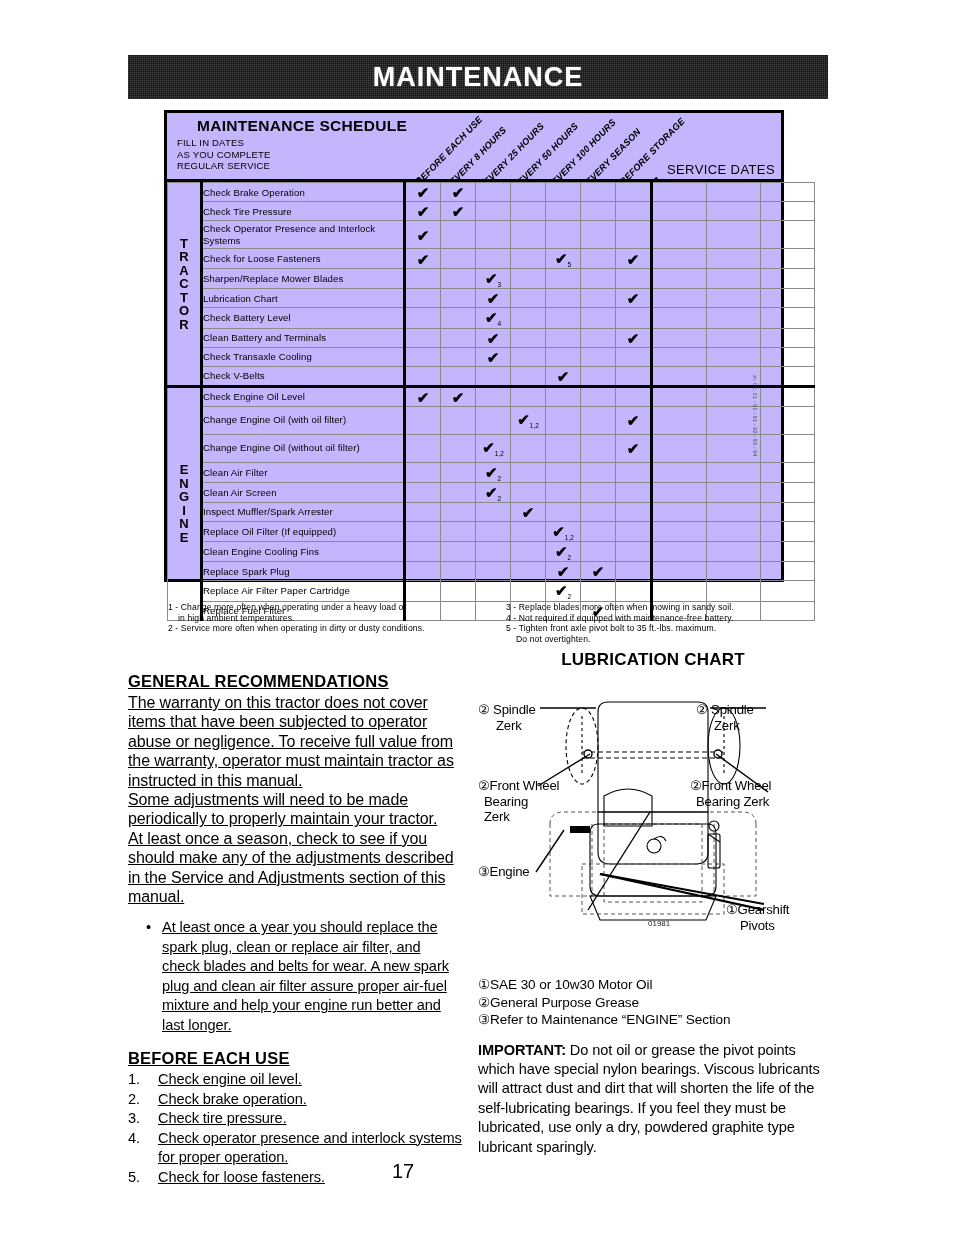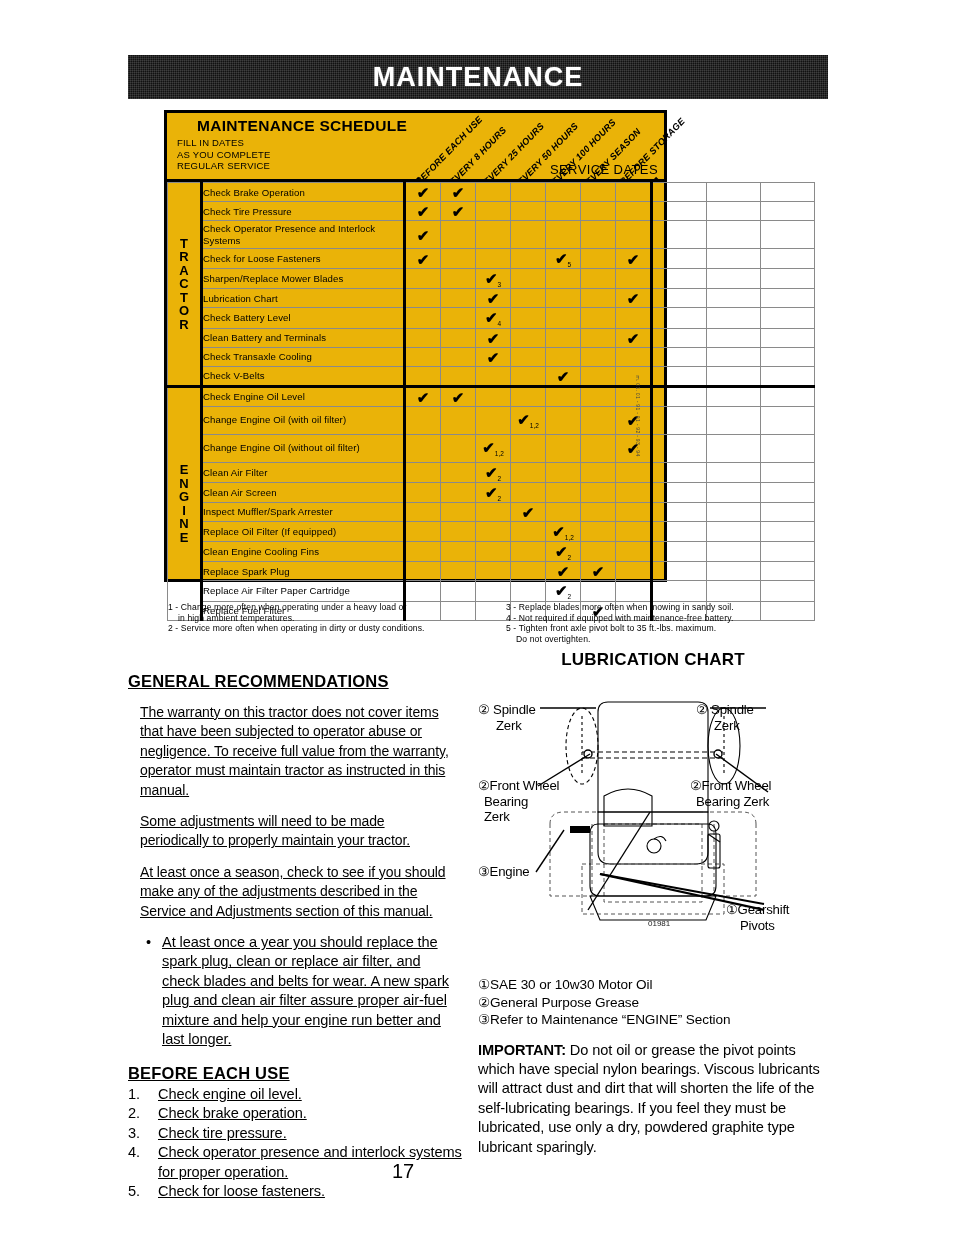--- a/index.html
+++ b/index.html
@@ -19,22 +19,22 @@
     display:flex;align-items:center;justify-content:center;
   }
   .banner-title{
     color:#fff;font-size:27px;font-weight:bold;letter-spacing:1px;
     text-shadow:0 0 2px rgba(255,255,255,.35);
     text-align:center;
   }
 
   
   .sched{
-    position:absolute;left:164px;top:110px;width:503px;height:472px;
-    border:3px solid #000;box-sizing:border-box;background:#eab308;
+    position:absolute;left:164px;top:110px;width:620px;height:472px;
+    border:3px solid #000;box-sizing:border-box;background:#c4b5fd;
   }
   .sched-head{position:relative;height:66px;border-bottom:3px solid #000;}
   .sched-title{
     position:absolute;left:30px;top:4px;font-size:15.5px;font-weight:bold;letter-spacing:.3px;
   }
   .sched-sub{position:absolute;left:10px;top:24px;font-size:9.5px;line-height:11.5px;letter-spacing:.2px;}
   .svc-dates-lbl{position:absolute;right:6px;bottom:2px;font-size:13px;letter-spacing:.4px;}
 
   .diag-zone{position:absolute;left:246px;top:0;width:300px;height:66px;overflow:hidden;}
   .diag-bar{position:absolute;width:3px;height:96px;background:#000;transform-origin:top left;transform:rotate(-46deg);}
@@ -66,21 +66,21 @@
   .fnotes{position:absolute;left:168px;top:584px;width:640px;font-size:8.6px;line-height:10.6px;letter-spacing:.1px;}
   .fn-col{position:absolute;top:18px;}
   .fn-left{left:0;width:330px;}
   .fn-right{left:338px;width:310px;}
   .fn-ind{padding-left:10px;display:block;}
 
   
   .colL{position:absolute;left:128px;top:672px;width:340px;text-decoration:underline;}
   .colR{position:absolute;left:478px;top:650px;width:350px;}
   h2.sec{font-size:16.5px;font-weight:bold;margin:0 0 2px 0;letter-spacing:.2px;}
-  p.body{font-size:14px;line-height:19.4px;margin:12px;letter-spacing:-.1px;}
+  p.body{font-size:16px;line-height:19.4px;margin:0;letter-spacing:-.1px;}
   ul.bul{margin:12px;padding:0;list-style:none;}
   ul.bul li{font-size:14.6px;line-height:19.4px;padding-left:22px;position:relative;letter-spacing:-.1px;}
   ul.bul li:before{content:"\2022";position:absolute;left:6px;top:0;}
   ol.steps{margin:0;padding:0;list-style:none;}
   ol.steps li{font-size:14.6px;line-height:19.6px;padding-left:30px;position:relative;letter-spacing:-.1px;}
   ol.steps li .num{position:absolute;left:0;top:0;}
 
   h2.lub{font-size:17px;font-weight:bold;text-align:center;margin:0 0 4px 0;letter-spacing:.2px;}
   .lub-wrap{position:relative;width:350px;height:290px;}
   .lub-svg{position:absolute;left:0;top:0;}

